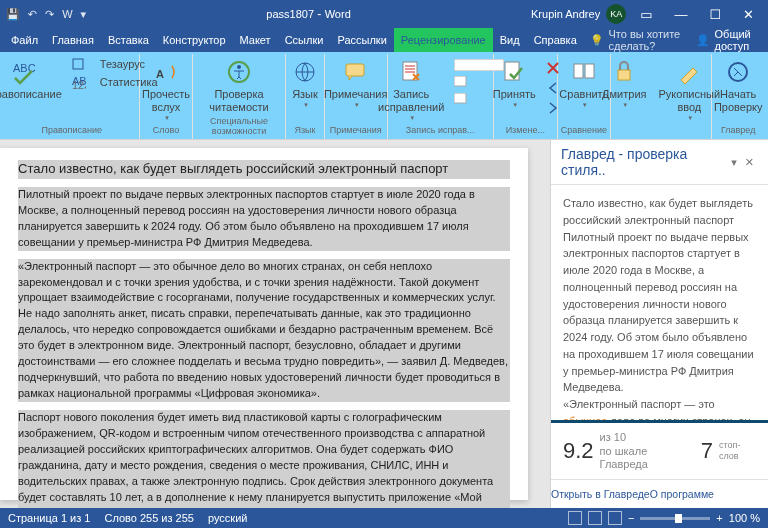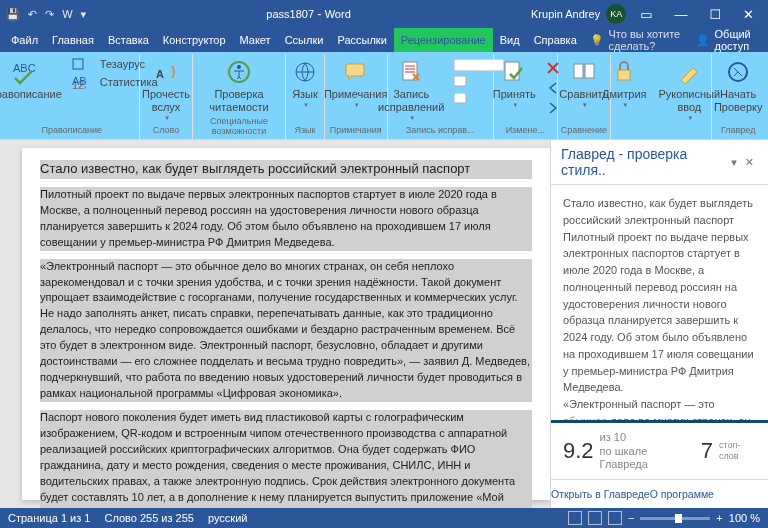--- a/index.html
+++ b/index.html
@@ -21,21 +21,21 @@
 .group{display:flex;flex-direction:column;align-items:center;border-right:1px solid #e0e0e0;padding:2px 6px;min-width:0}
 .group:last-child{border-right:none}
 .group .body{flex:1;display:flex;align-items:flex-start;gap:4px}
 .group .label{font-size:9px;color:#666;text-align:center;padding-bottom:2px}
 .bigbtn{display:flex;flex-direction:column;align-items:center;padding:2px 4px;text-align:center;cursor:pointer;font-size:10px;color:#444;line-height:1.2}
 .bigbtn .ic{width:28px;height:28px;margin-bottom:2px;display:flex;align-items:center;justify-content:center}
 .smallbtn{display:flex;align-items:center;gap:14px;padding:1px 2px;font-size:10px;color:#444;cursor:pointer}
 .vcol{display:flex;flex-direction:column;gap:2px}
 svg{display:block}
 .workspace{flex:1;display:flex;overflow:hidden;background:#e6e6e6}
-.doc-area{flex:1;overflow:hidden;display:flex;justify-content:flex-end}
+.doc-area{flex:1;overflow:hidden;display:flex;justify-content:flex-start}
 .page{background:#fff;width:96%;margin:8px 0;box-shadow:0 2px 6px rgba(0,0,0,.2);padding:12px 18px;font-family:'Times New Roman',serif;font-size:12px;line-height:1.45;color:#222}
 .page p{margin-bottom:8px;background:#d0d0d0}
 .page .h{font-size:13px}
 .panel{width:218px;background:#fff;border-left:1px solid #d4d4d4;display:flex;flex-direction:column}
 .panel-header{padding:6px 10px;border-bottom:1px solid #e0e0e0;display:flex;align-items:center}
 .panel-header .t{color:#2b579a;font-size:14px;flex:1}
 .panel-header .arrow{color:#777;cursor:pointer;padding:0 4px}
 .panel-header .x{color:#777;cursor:pointer;padding:0 4px}
 .panel-body{flex:1;padding:10px 12px;overflow:hidden;font-size:10.5px;line-height:1.5;color:#555}
 .panel-body .hl1{color:#e67e22}

